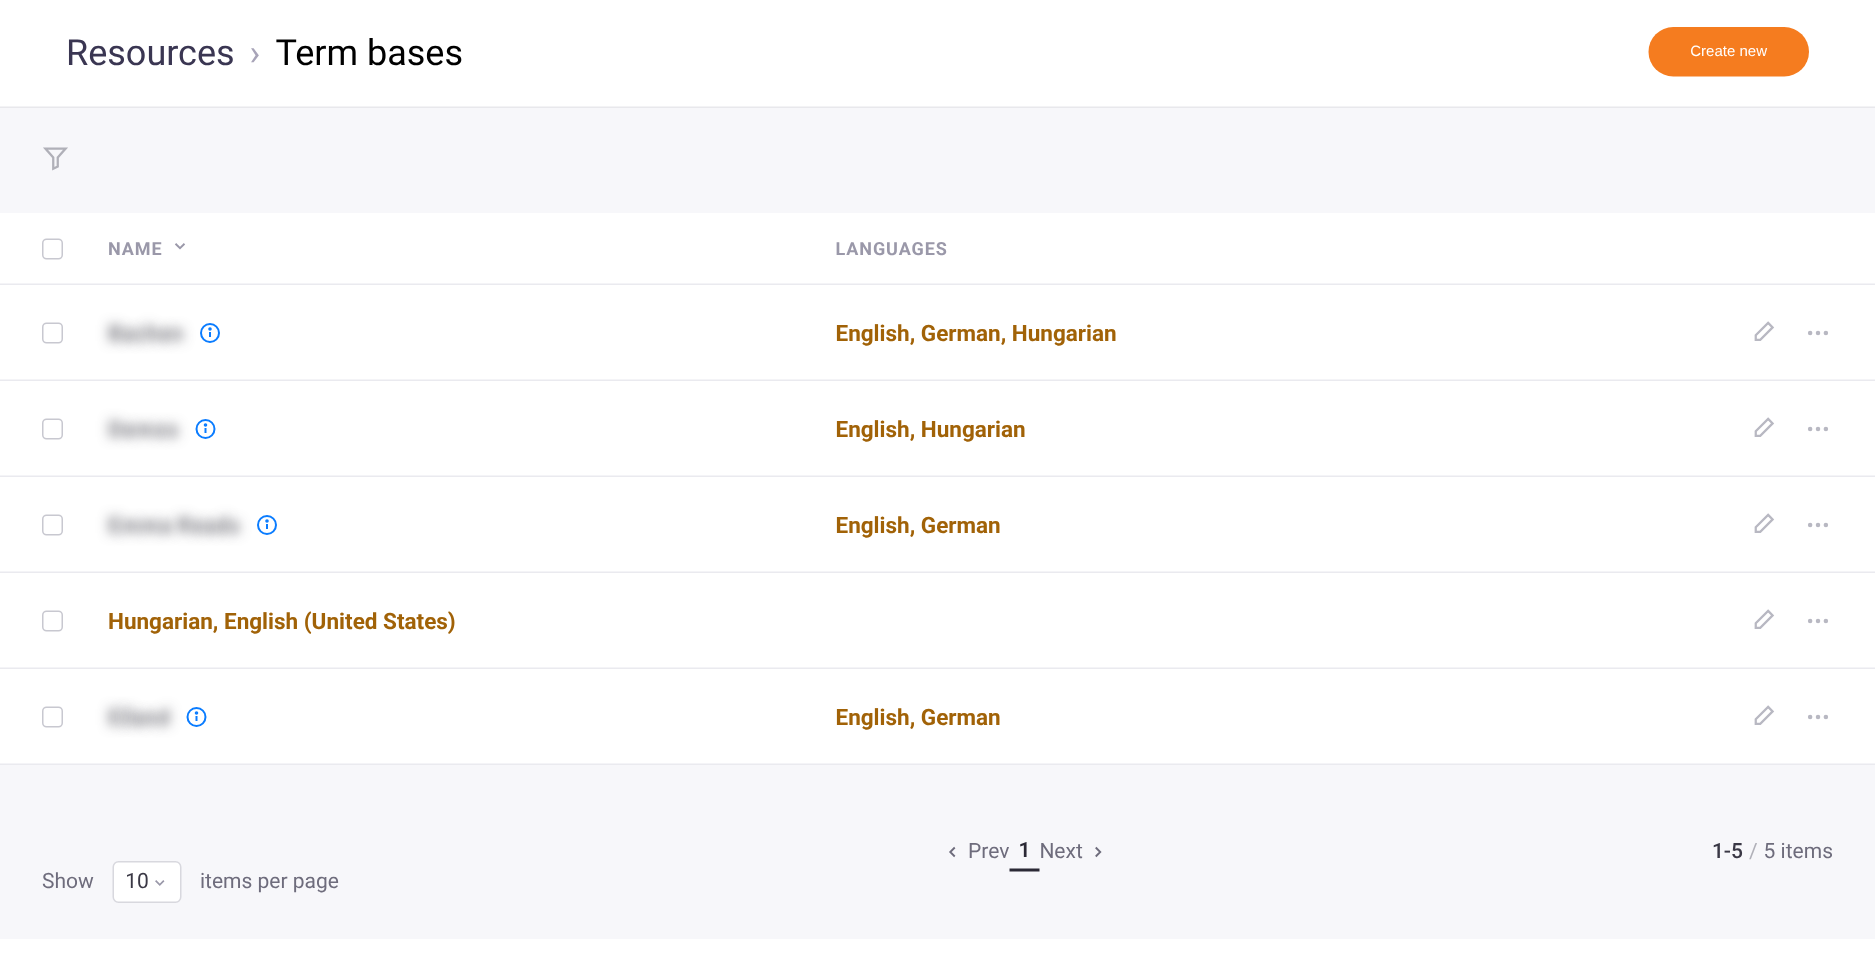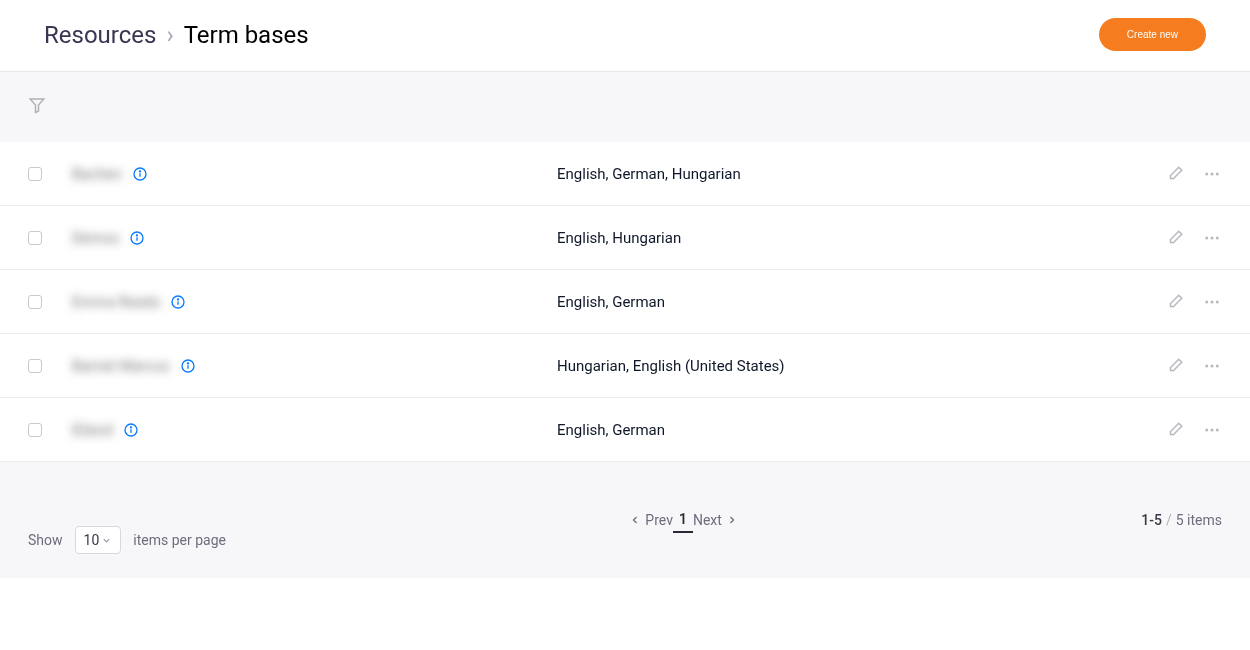--- a/index.html
+++ b/index.html
@@ -17,25 +17,25 @@
     .search-icon { position: absolute; left: 14px; top: 50%; transform: translateY(-50%); color: #b0b0b8; }
     .filter-icon { color: #b0b0b8; cursor: pointer; }
     .table { width: 100%; }
     .thead { display: flex; align-items: center; padding: 16px 28px; border-bottom: 1px solid #eaeaef; font-size: 12px; font-weight: 700; color: #9a98a9; letter-spacing: 0.6px; }
     .col-check { width: 44px; display: flex; align-items: center; }
     .col-name { flex: 0 0 485px; display: flex; align-items: center; gap: 6px; cursor: pointer; }
     .col-lang { flex: 1; }
     .col-actions { width: 90px; display: flex; justify-content: flex-end; gap: 18px; }
     .chk { width: 14px; height: 14px; border: 1.5px solid #c8c8d0; border-radius: 3px; cursor: pointer; background: #fff; }
     .sort-arrow { color: #9a98a9; }
-    .row { display: flex; align-items: center; padding: 22px 28px; border-bottom: 1px solid #eaeaef; background: #fff; }
+    .row { display: flex; align-items: center; padding: 22px 28px; border-bottom: 1px solid #eaeaef; background: #fff; font-weight: bold; }
     .name-cell { display: inline-flex; align-items: center; gap: 10px; }
     .blurname { color: transparent; text-shadow: 0 0 8px rgba(60,60,70,0.7); user-select: none; font-size: 15px; }
     .info-icon { color: #0a7cff; cursor: pointer; display: inline-flex; }
-    .lang-text { font-size: 15px; color: #0f172a; }
+    .lang-text { font-size: 15px; color: #a16207; }
     .action-icon { color: #b8b8c2; cursor: pointer; display: inline-flex; }
     .footer { background: #f7f7fa; padding: 24px 28px; display: flex; align-items: center; justify-content: space-between; font-size: 14px; color: #6e6c7c; }
     .footer-left { display: flex; align-items: center; gap: 12px; margin-top: 40px; }
     .page-size { border: 1px solid #d8d8de; border-radius: 4px; padding: 5px 8px; background: #fff; display: inline-flex; align-items: center; gap: 2px; cursor: pointer; font-size: 14px; color: #3a3845; }
     .paginator { display: flex; align-items: center; }
     .pag-btn { display: inline-flex; align-items: center; gap: 4px; color: #6e6c7c; cursor: pointer; font-size: 14px; }
     .pag-current { color: #2b2935; font-weight: 600; border-bottom: 2px solid #2b2935; padding: 4px 6px; }
     .footer-right { display: flex; align-items: center; gap: 4px; }
     .range { color: #3a3845; font-weight: 500; }
     .total-sep { color: #b0b0b8; }
@@ -54,20 +54,35 @@
 
 <div class="search-bar">
   <span class="filter-icon">
     <svg width="18" height="18" viewBox="0 0 24 24" fill="none" stroke="currentColor" stroke-width="2">
         <polygon points="3 4 21 4 14 12 14 20 10 22 10 12 3 4"></polygon>
       </svg>
   </span>
 </div>
 
 <div class="table">
+  <div class="thead">
+    <div class="col-check">
+      <div class="chk"></div>
+    </div>
+    <div class="col-name">
+      <span>NAME</span>
+      <span class="sort-arrow">
+        <svg width="12" height="12" viewBox="0 0 24 24" fill="none" stroke="currentColor" stroke-width="2.5">
+            <polyline points="6 9 12 15 18 9"></polyline>
+          </svg>
+      </span>
+    </div>
+    <div class="col-lang">LANGUAGES</div>
+    <div class="col-actions"></div>
+  </div>
 
   <div id="rows">
       <div class="row">
     <div class="col-check">
           <div class="chk"></div>
         </div>
     <div class="col-name">
       <span class="name-cell">
         <span class="blurname">Bachen</span>
         <span class="info-icon">
@@ -156,32 +171,20 @@
               <circle cx="12" cy="12" r="2"></circle>
               <circle cx="19" cy="12" r="2"></circle>
             </svg>
       </span>
     </div>
       </div>
       <div class="row">
     <div class="col-check">
           <div class="chk"></div>
         </div>
-    <div class="col-name">
-      <span class="name-cell">
-        <span class="blurname">Barnet Marcus</span>
-        <span class="info-icon">
-          <svg width="16" height="16" viewBox="0 0 24 24" fill="none" stroke="currentColor" stroke-width="2">
-                <circle cx="12" cy="12" r="9"></circle>
-                <line x1="12" y1="11" x2="12" y2="16"></line>
-                <circle cx="12" cy="8" r="0.8" fill="currentColor"></circle>
-              </svg>
-        </span>
-      </span>
-    </div>
     <div class="col-lang"><span class="lang-text">Hungarian, English (United States)</span></div>
     <div class="col-actions">
       <span class="action-icon">
         <svg width="18" height="18" viewBox="0 0 24 24" fill="none" stroke="currentColor" stroke-width="2">
               <path d="M17 3l4 4-11 11H6v-4L17 3z"></path>
             </svg>
       </span>
       <span class="action-icon">
         <svg width="20" height="18" viewBox="0 0 24 24" fill="currentColor">
               <circle cx="5" cy="12" r="2"></circle>

